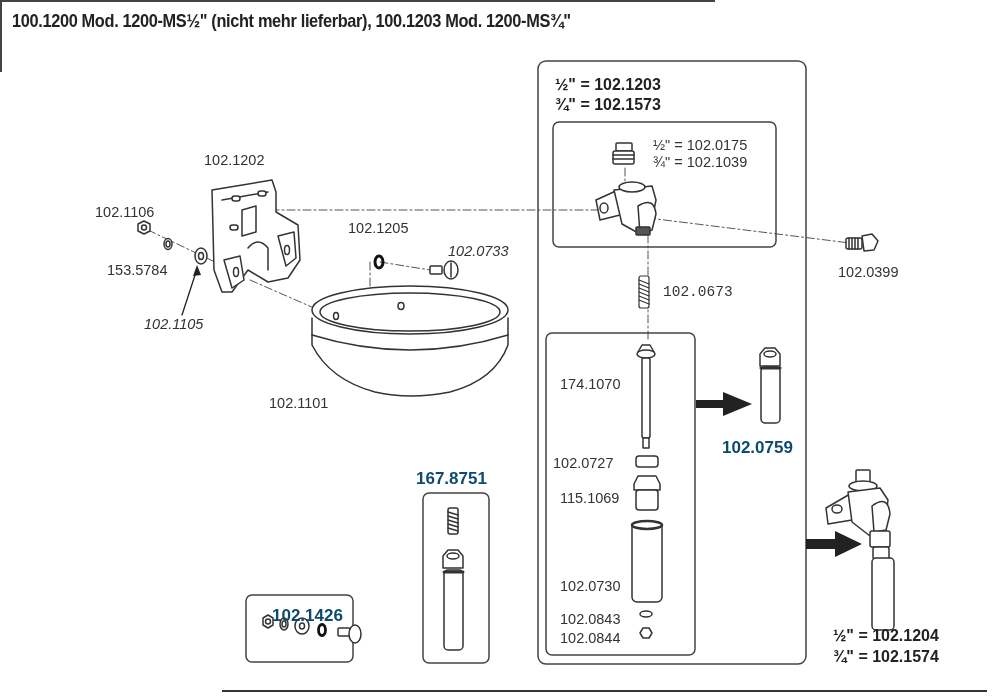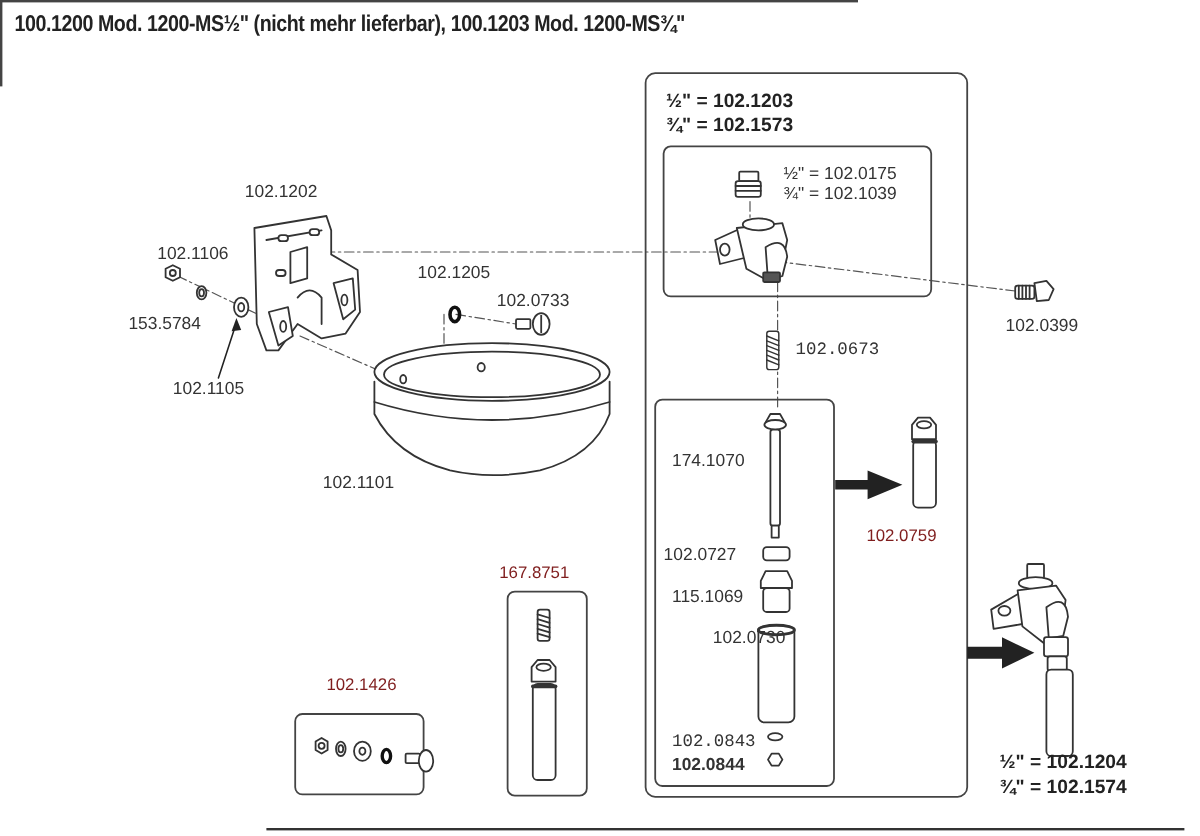--- a/index.html
+++ b/index.html
@@ -6,21 +6,21 @@
   body { width:1000px; height:697px; position:relative; overflow:hidden;
          font-family:"Liberation Sans", sans-serif; color:#222; }
   .frame-top { position:absolute; left:0; top:0; width:715px; height:0; border-top:2px solid #444; }
   .frame-left { position:absolute; left:0; top:0; width:0; height:72px; border-left:2px solid #444; }
   .frame-bottom { position:absolute; left:222px; top:690px; width:765px; border-top:2px solid #333; }
   .title { position:absolute; left:12px; top:10px; font-size:19px; font-weight:bold; letter-spacing:-0.4px;
            transform:scaleX(0.86); transform-origin:left top; white-space:nowrap; color:#222; }
   svg.dia { position:absolute; left:0; top:0; }
   .lbl { position:absolute; font-size:14.5px; color:#333; white-space:nowrap; }
   .lbl.b { font-weight:bold; font-size:16px; color:#222; }
-  .lbl.bl { font-weight:normal; font-size:14px; color:#7f1d1d; }
+  .lbl.bl { font-weight:bold; font-size:17px; color:#0c4a6e; }
 </style>
 </head>
 <body>
 
 <div class="frame-top"></div>
 <div class="frame-left"></div>
 <div class="frame-bottom"></div>
 
 <div class="title">100.1200 Mod. 1200-MS½" (nicht mehr lieferbar), 100.1203 Mod. 1200-MS¾"</div>
 
@@ -167,40 +167,40 @@
       <ellipse cx="284" cy="624" rx="2" ry="3"></ellipse>
     <ellipse cx="302" cy="626" rx="7" ry="8"></ellipse>
       <ellipse cx="302" cy="626" rx="2.5" ry="3"></ellipse>
     <ellipse cx="322" cy="630" rx="3.5" ry="5.5" stroke="#111" stroke-width="2.8"></ellipse>
     <rect x="338" y="628" width="12" height="8" rx="1"></rect>
     <ellipse cx="355" cy="634" rx="6" ry="9"></ellipse>
   </g>
 </svg>
 
 <div class="lbl" style="left:204px;top:152px;">102.1202</div>
-<div class="lbl" style="left:95px;top:204px;margin-left:36px;">102.1106</div>
+<div class="lbl" style="left:95px;top:204px;">102.1106</div>
 <div class="lbl" style="left:107px;top:262px;">153.5784</div>
-<div class="lbl" style="left:144px;top:316px;">102.1105</div>
+<div class="lbl" style="left:144px;top:316px;font-style:italic;">102.1105</div>
 <div class="lbl" style="left:348px;top:220px;">102.1205</div>
-<div class="lbl" style="left:414px;top:243px;">102.0733</div>
+<div class="lbl" style="left:448px;top:243px;font-style:italic;">102.0733</div>
 <div class="lbl" style="left:269px;top:395px;">102.1101</div>
 
 <div class="lbl b" style="left:555px;top:76px;">½" = 102.1203</div>
 <div class="lbl b" style="left:555px;top:96px;">¾" = 102.1573</div>
 <div class="lbl" style="left:653px;top:137px;">½" = 102.0175</div>
 <div class="lbl" style="left:653px;top:154px;">¾" = 102.1039</div>
 
 <div class="lbl" style="left:838px;top:264px;">102.0399</div>
 <div class="lbl" style="left:663px;top:284px;font-family:Liberation Mono, monospace;">102.0673</div>
 
 <div class="lbl" style="left:560px;top:376px;">174.1070</div>
 <div class="lbl" style="left:553px;top:455px;text-align:center;">102.0727</div>
 <div class="lbl" style="left:560px;top:490px;">115.1069</div>
-<div class="lbl" style="left:560px;top:524px;margin-left:34px;">102.0730</div>
-<div class="lbl" style="left:560px;top:611px;font-family:Liberation Mono, monospace;">102.0843</div>
-<div class="lbl" style="left:560px;top:630px;font-weight:bold;">102.0844</div>
+<div class="lbl" style="left:560px;top:578px;">102.0730</div>
+<div class="lbl" style="left:560px;top:611px;">102.0843</div>
+<div class="lbl" style="left:560px;top:630px;">102.0844</div>
 
 <div class="lbl bl" style="left:722px;top:438px;">102.0759</div>
 <div class="lbl bl" style="left:416px;top:469px;">167.8751</div>
-<div class="lbl bl" style="left:272px;top:562px;">102.1426</div>
+<div class="lbl bl" style="left:272px;top:606px;">102.1426</div>
 
 <div class="lbl b" style="left:833px;top:627px;">½" = 102.1204</div>
 <div class="lbl b" style="left:833px;top:648px;">¾" = 102.1574</div>
 
 </body></html>

